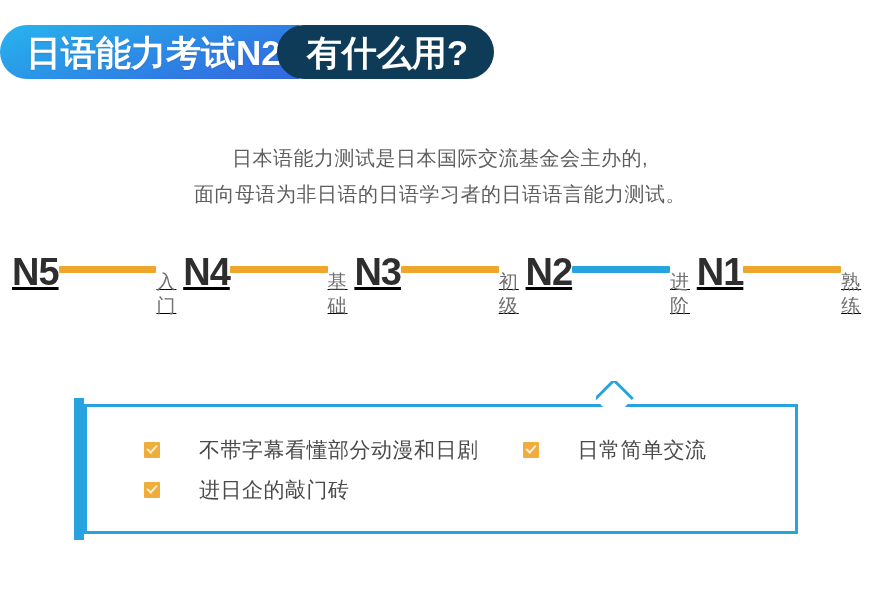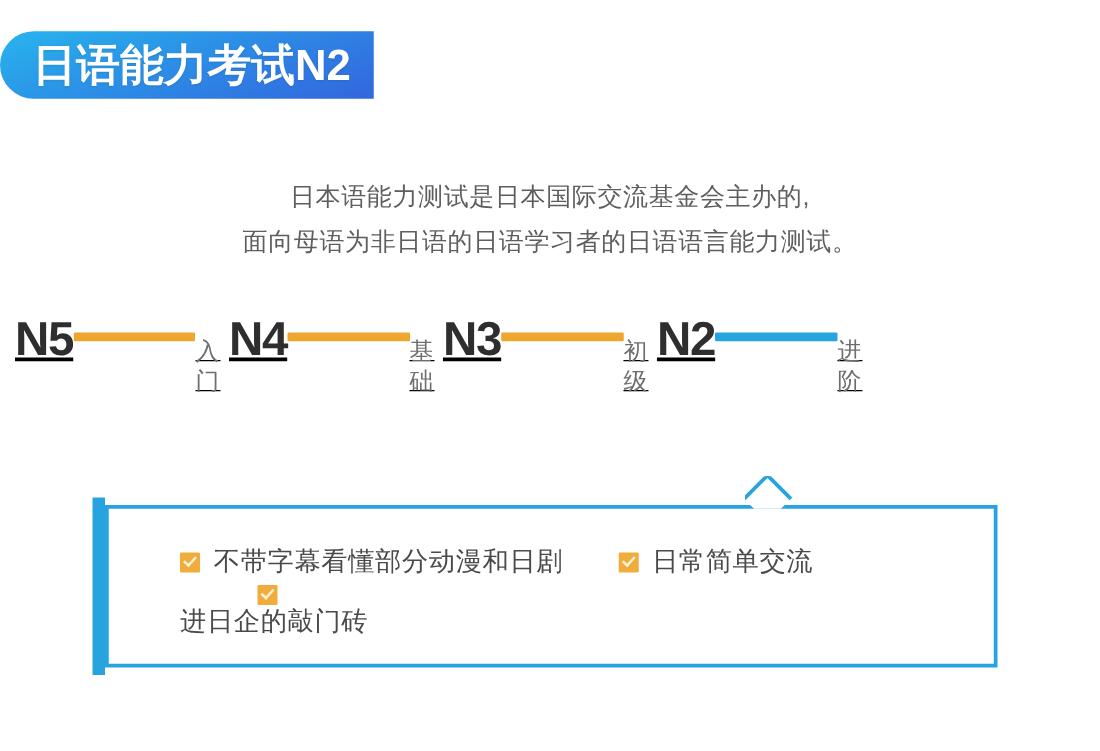--- a/index.html
+++ b/index.html
@@ -183,21 +183,21 @@
     display: flex;
     align-items: center;
     height: 40px;
     padding-left: 60px;
   }
   .callout-item {
     display: flex;
     align-items: center;
   }
   .callout-item.gap-a { margin-right: 44px; }
-  .callout-item.gap-b { margin-right: 48px; flex-direction: column; }
+  .callout-item.gap-b { margin-right: 48px; }
 
   .check-box {
     width: 16px;
     height: 16px;
     background: #f0ad3c;
     margin-right: 11px;
     position: relative;
     flex: none;
     border-radius: 1px;
   }
@@ -211,30 +211,34 @@
     border-left: 2px solid #fdf0d8;
     border-bottom: 2px solid #fdf0d8;
     transform: rotate(-48deg);
   }
   .callout-text {
     font-size: 21px;
     color: #4a4a4a;
     line-height: 28px;
     white-space: nowrap;
     letter-spacing: 0.5px;
+    margin-left: 28px;
   }
 </style>
 </head>
 <body>
 
 <div class="title-banner">
   <div class="title-pill-wrap">
     <div class="title-pill-left" style="background: linear-gradient(160deg, rgb(41, 180, 239) 0%, rgb(42, 156, 232) 30%, rgb(47, 122, 227) 72%, rgb(51, 102, 221) 100%);">
       <span class="title-pill-left-text">日语能力考试N2</span>
     </div>
+    <div class="title-pill-right" style="background: rgb(14, 60, 88);">
+      <span class="title-pill-right-text">有什么用?</span>
+    </div>
   </div>
 </div>
 
 <div class="description">
   <span class="desc-line">日本语能力测试是日本国际交流基金会主办的,</span>
   <span class="desc-line">面向母语为非日语的日语学习者的日语语言能力测试。</span>
 </div>
 
 <div class="levels">
 
@@ -255,20 +259,25 @@
     <div class="level-bar" style="background: rgb(239, 166, 44);"></div>
     <div class="level-label">初级</div>
   </div>
 
   <div class="level">
     <div class="level-code">N2</div>
     <div class="level-bar accent" style="background: rgb(39, 164, 224);"></div>
     <div class="level-label">进阶</div>
   </div>
 
+  <div class="level">
+    <div class="level-code">N1</div>
+    <div class="level-bar" style="background: rgb(239, 166, 44);"></div>
+    <div class="level-label">熟练</div>
+  </div>
 
 </div>
 
 <div class="callout-left-bar" style="background: rgb(39, 164, 224);"></div>
 <div class="callout" style="border-color: rgb(39, 164, 224);"></div>
 <div class="callout-notch">
   <div class="callout-notch-tri" style="border-left-color: rgb(39, 164, 224); border-top-color: rgb(39, 164, 224);"></div>
 </div>
 
 <div class="callout-rows">

